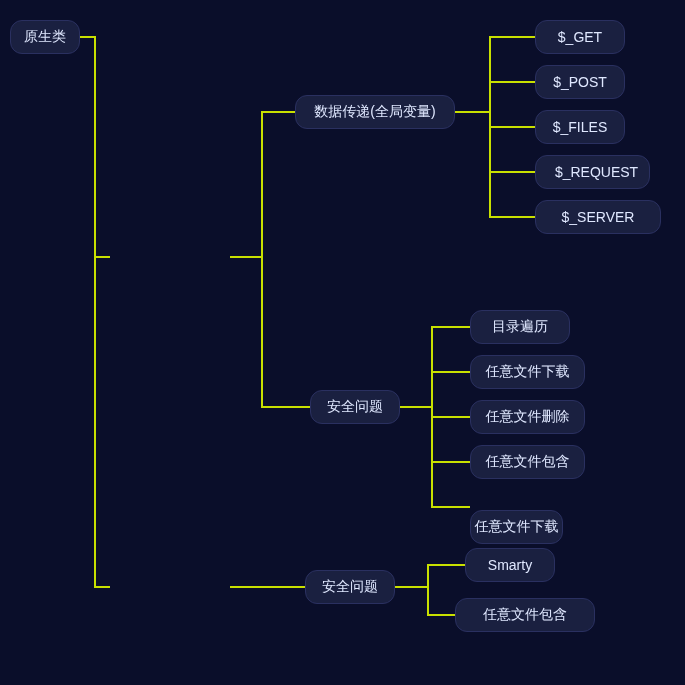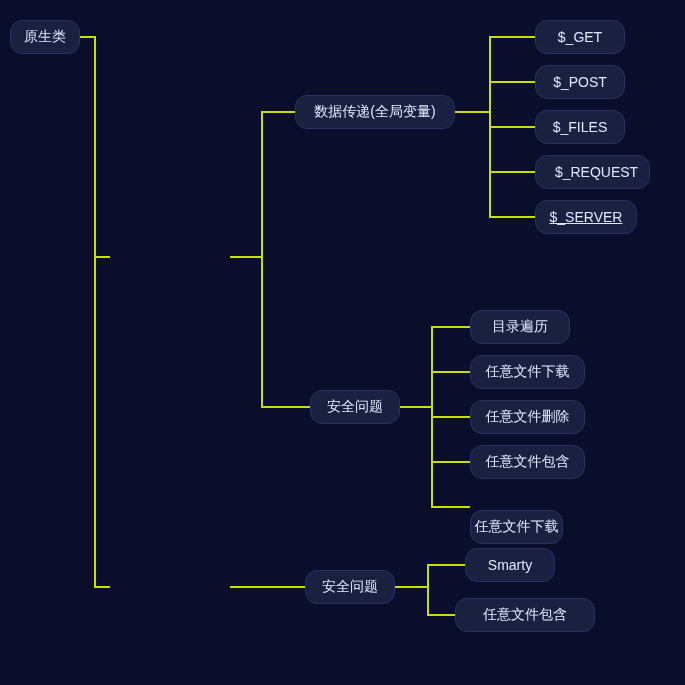--- a/index.html
+++ b/index.html
@@ -98,21 +98,21 @@
   <div class="node" style="left:295px; top:95px; width:160px; height:34px;">数据传递(全局变量)</div>
 
   <div class="node" style="left:535px; top:20px; width:90px; height:34px;">$_GET</div>
 
   <div class="node" style="left:535px; top:110px; width:90px; height:34px;">$_FILES</div>
 
   <div class="node" style="left:535px; top:65px; width:90px; height:34px;">$_POST</div>
 
   <div class="node" style="left:535px; top:155px; width:115px; height:34px;padding-left:20px;">$_REQUEST</div>
 
-  <div class="node" style="left:535px; top:200px; width:102px; height:34px;text-decoration:underline;">$_SERVER</div>
+  <div class="node" style="left:535px; top:200px; width:126px; height:34px;">$_SERVER</div>
 
   <div class="node" style="left:310px; top:390px; width:90px; height:34px;">安全问题</div>
 
   <div class="node" style="left:470px; top:310px; width:100px; height:34px;">目录遍历</div>
 
   <div class="node" style="left:470px; top:355px; width:115px; height:34px;">任意文件下载</div>
 
   <div class="node" style="left:470px; top:400px; width:115px; height:34px;">任意文件删除</div>
 
   <div class="node" style="left:470px; top:445px; width:115px; height:34px;">任意文件包含</div>

